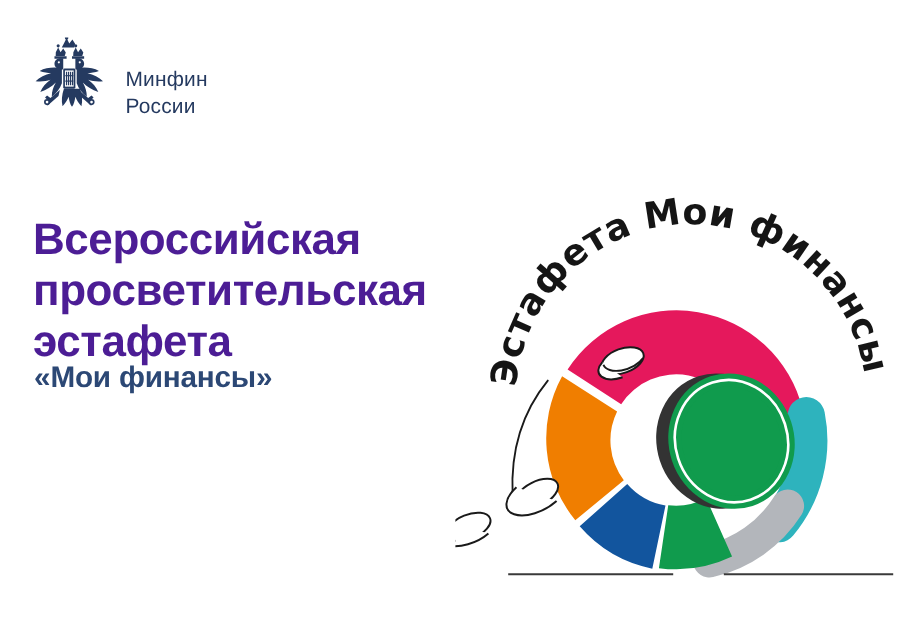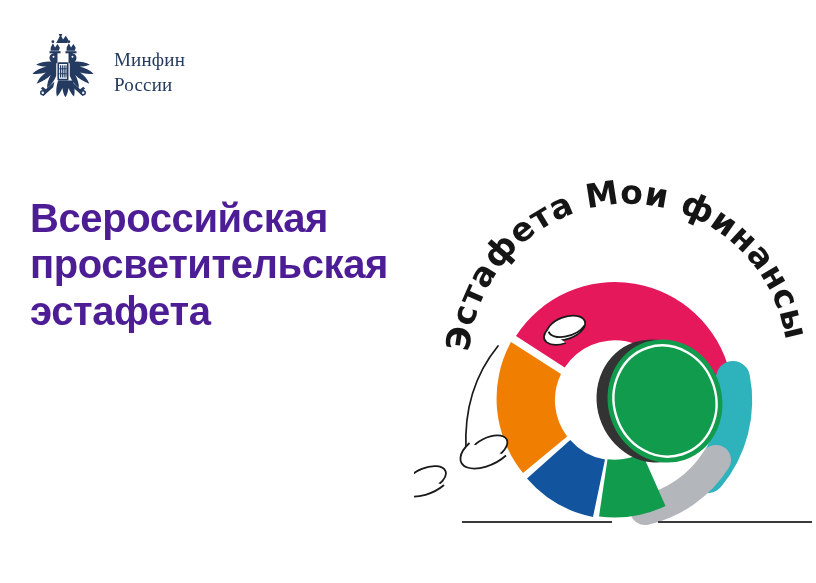--- a/index.html
+++ b/index.html
@@ -18,23 +18,22 @@
     background: #ffffff;
     overflow: hidden;
   }
 
   
   .brand {
     position: absolute;
     left: 26px;
     top: 34px;
     display: flex;
-    align-items: center;
+    align-items: flex-end;
     gap: 14px;
-    font-family: Liberation Serif, serif;
   }
   .brand-emblem {
     width: 74px;
     height: 76px;
     display: block;
     flex: 0 0 auto;
   }
   .brand-text {
     color: #253A60;
     font-size: 19px;
@@ -138,20 +137,21 @@
           <circle cx="93" cy="96" r="2" fill="#fff"></circle>
         </g>
       </svg>
     </span>
     <span class="brand-text">Минфин
 России</span>
   </div>
 
   <h1 class="headline">Всероссийская просветительская эстафета</h1>
 
+  <div class="subhead">«Мои финансы»</div>
 
   <div class="artwork">
     <svg viewBox="0 0 402 400" aria-hidden="true">
       <defs>
         <path id="arcPath" d="M 56 214 A 150 150 0 0 1 372 176"></path>
       </defs>
 
       <text class="arc-label">
         <textPath href="#arcPath" startOffset="6%">Эстафета Мои финансы</textPath>
       </text>

